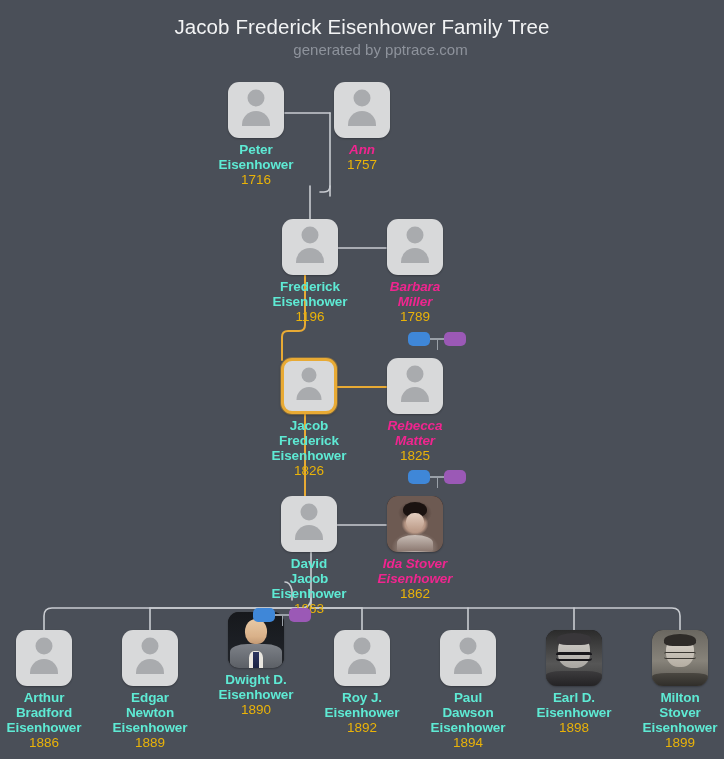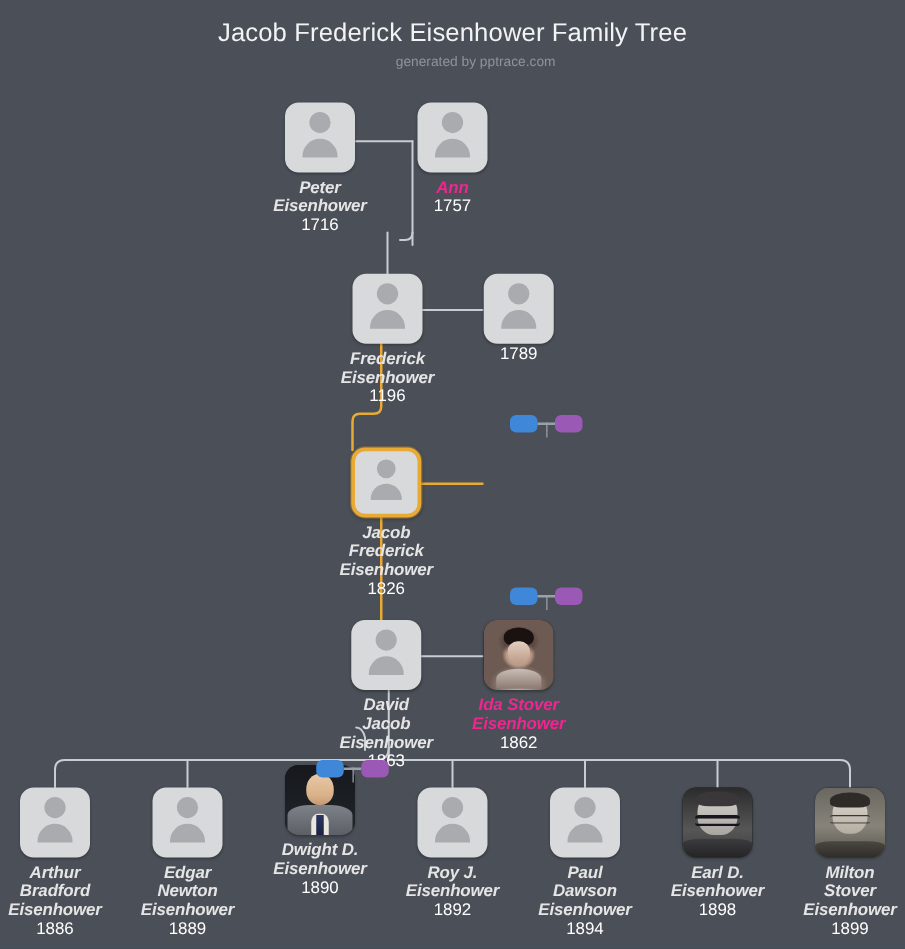--- a/index.html
+++ b/index.html
@@ -28,21 +28,21 @@
     z-index: 5;
   }
   #title {
     font-size: 20.5px;
     font-weight: 400;
     color: #f2f3f4;
     letter-spacing: .1px;
     line-height: 26px;
   }
   #subtitle {
-    font-size: 11px;
+    font-size: 15px;
     color: #8e939c;
     margin-top: 3px;
     line-height: 14px;
     margin-left: 37px;
   }
 
   
   #wires {
     position: absolute;
     top: 0; left: 0;
@@ -95,25 +95,25 @@
   .person.focus .silh .head { width: 15px; height: 15px; }
   .person.focus .silh .body { width: 25px; height: 13px; }
 
   .pname {
     margin-top: 4px;
     font-size: 13.5px;
     font-weight: bold;
     line-height: 15px;
     letter-spacing: -.1px;
   }
-  .pname.male   { color: #e5e5e5; font-style: italic; }
+  .pname.male   { color: #5eead4; }
   .pname.female { color: #f0258f; font-style: italic; }
   .pyear {
     font-size: 13.5px;
-    color: #ffffff;
+    color: #eab308;
     line-height: 16px;
     font-weight: 400;
   }
 
   
   .badge {
     position: absolute;
     z-index: 4;
     width: 58px; height: 20px;
   }
@@ -340,20 +340,24 @@
     <div class="pyear">1196</div>
   </div>
 
   <div class="person" style="left:355px; top:219px;">
     <div class="card">
       <div class="silh">
         <div class="head"></div>
           <div class="body"></div>
       </div>
     </div>
+    <div class="pname female">
+      <div>Barbara</div>
+      <div>Miller</div>
+    </div>
     <div class="pyear">1789</div>
   </div>
 
   <div class="badge" style="left:408px; top:330px;">
     <div class="pill blue"></div>
     <div class="link-h"></div>
     <div class="link-v"></div>
     <div class="pill purple"></div>
   </div>
 
@@ -365,20 +369,33 @@
       </div>
     </div>
     <div class="pname male">
       <div>Jacob</div>
       <div>Frederick</div>
       <div>Eisenhower</div>
     </div>
     <div class="pyear">1826</div>
   </div>
 
+  <div class="person" style="left:355px; top:358px;">
+    <div class="card">
+      <div class="silh">
+        <div class="head"></div>
+          <div class="body"></div>
+      </div>
+    </div>
+    <div class="pname female">
+      <div>Rebecca</div>
+      <div>Matter</div>
+    </div>
+    <div class="pyear">1825</div>
+  </div>
 
   <div class="badge" style="left:408px; top:468px;">
     <div class="pill blue"></div>
     <div class="link-h"></div>
     <div class="link-v"></div>
     <div class="pill purple"></div>
   </div>
 
   <div class="person" style="left:249px; top:496px;">
     <div class="card">

